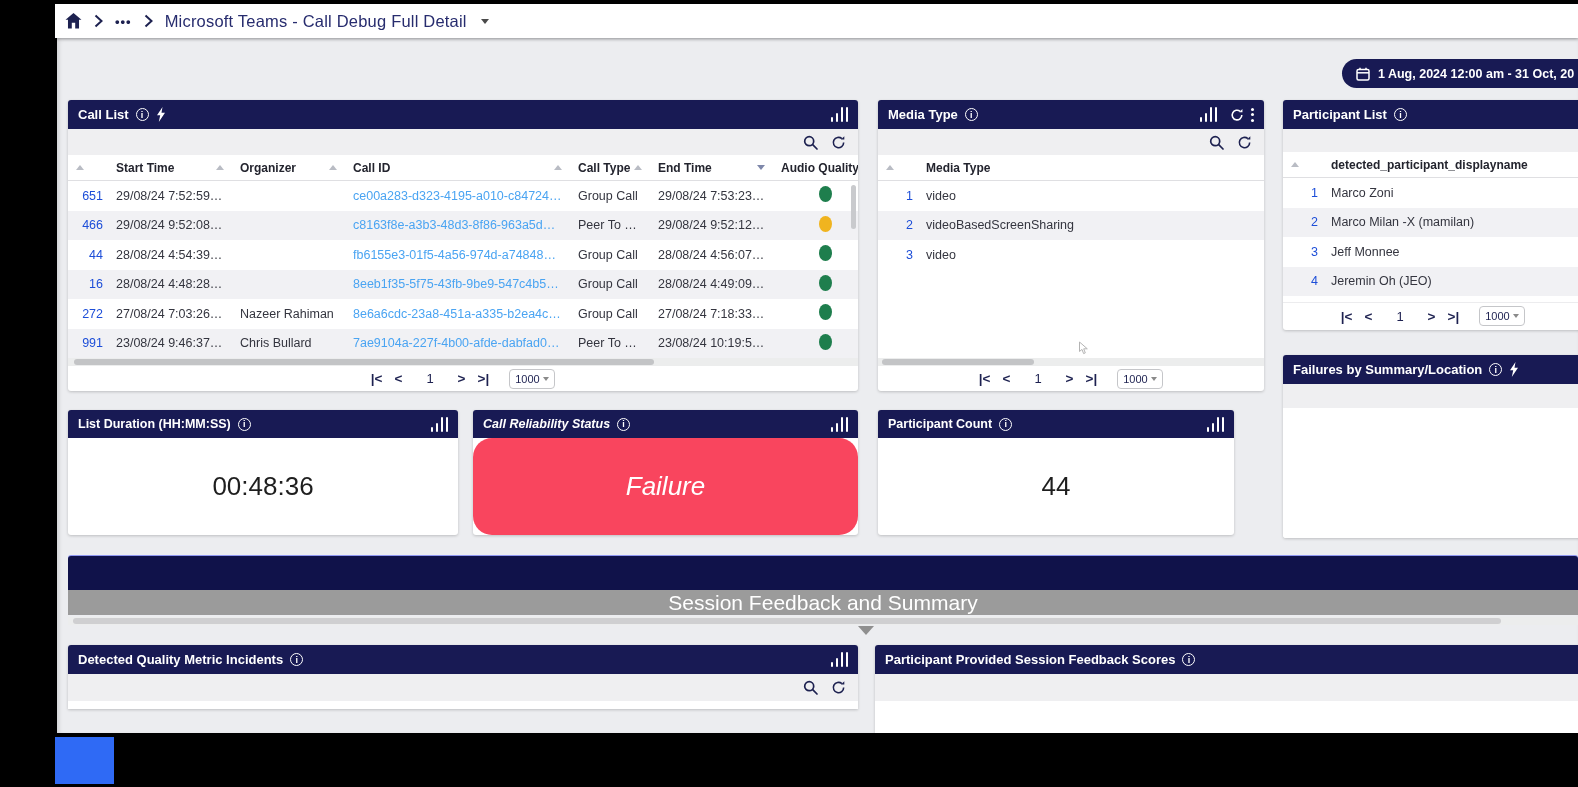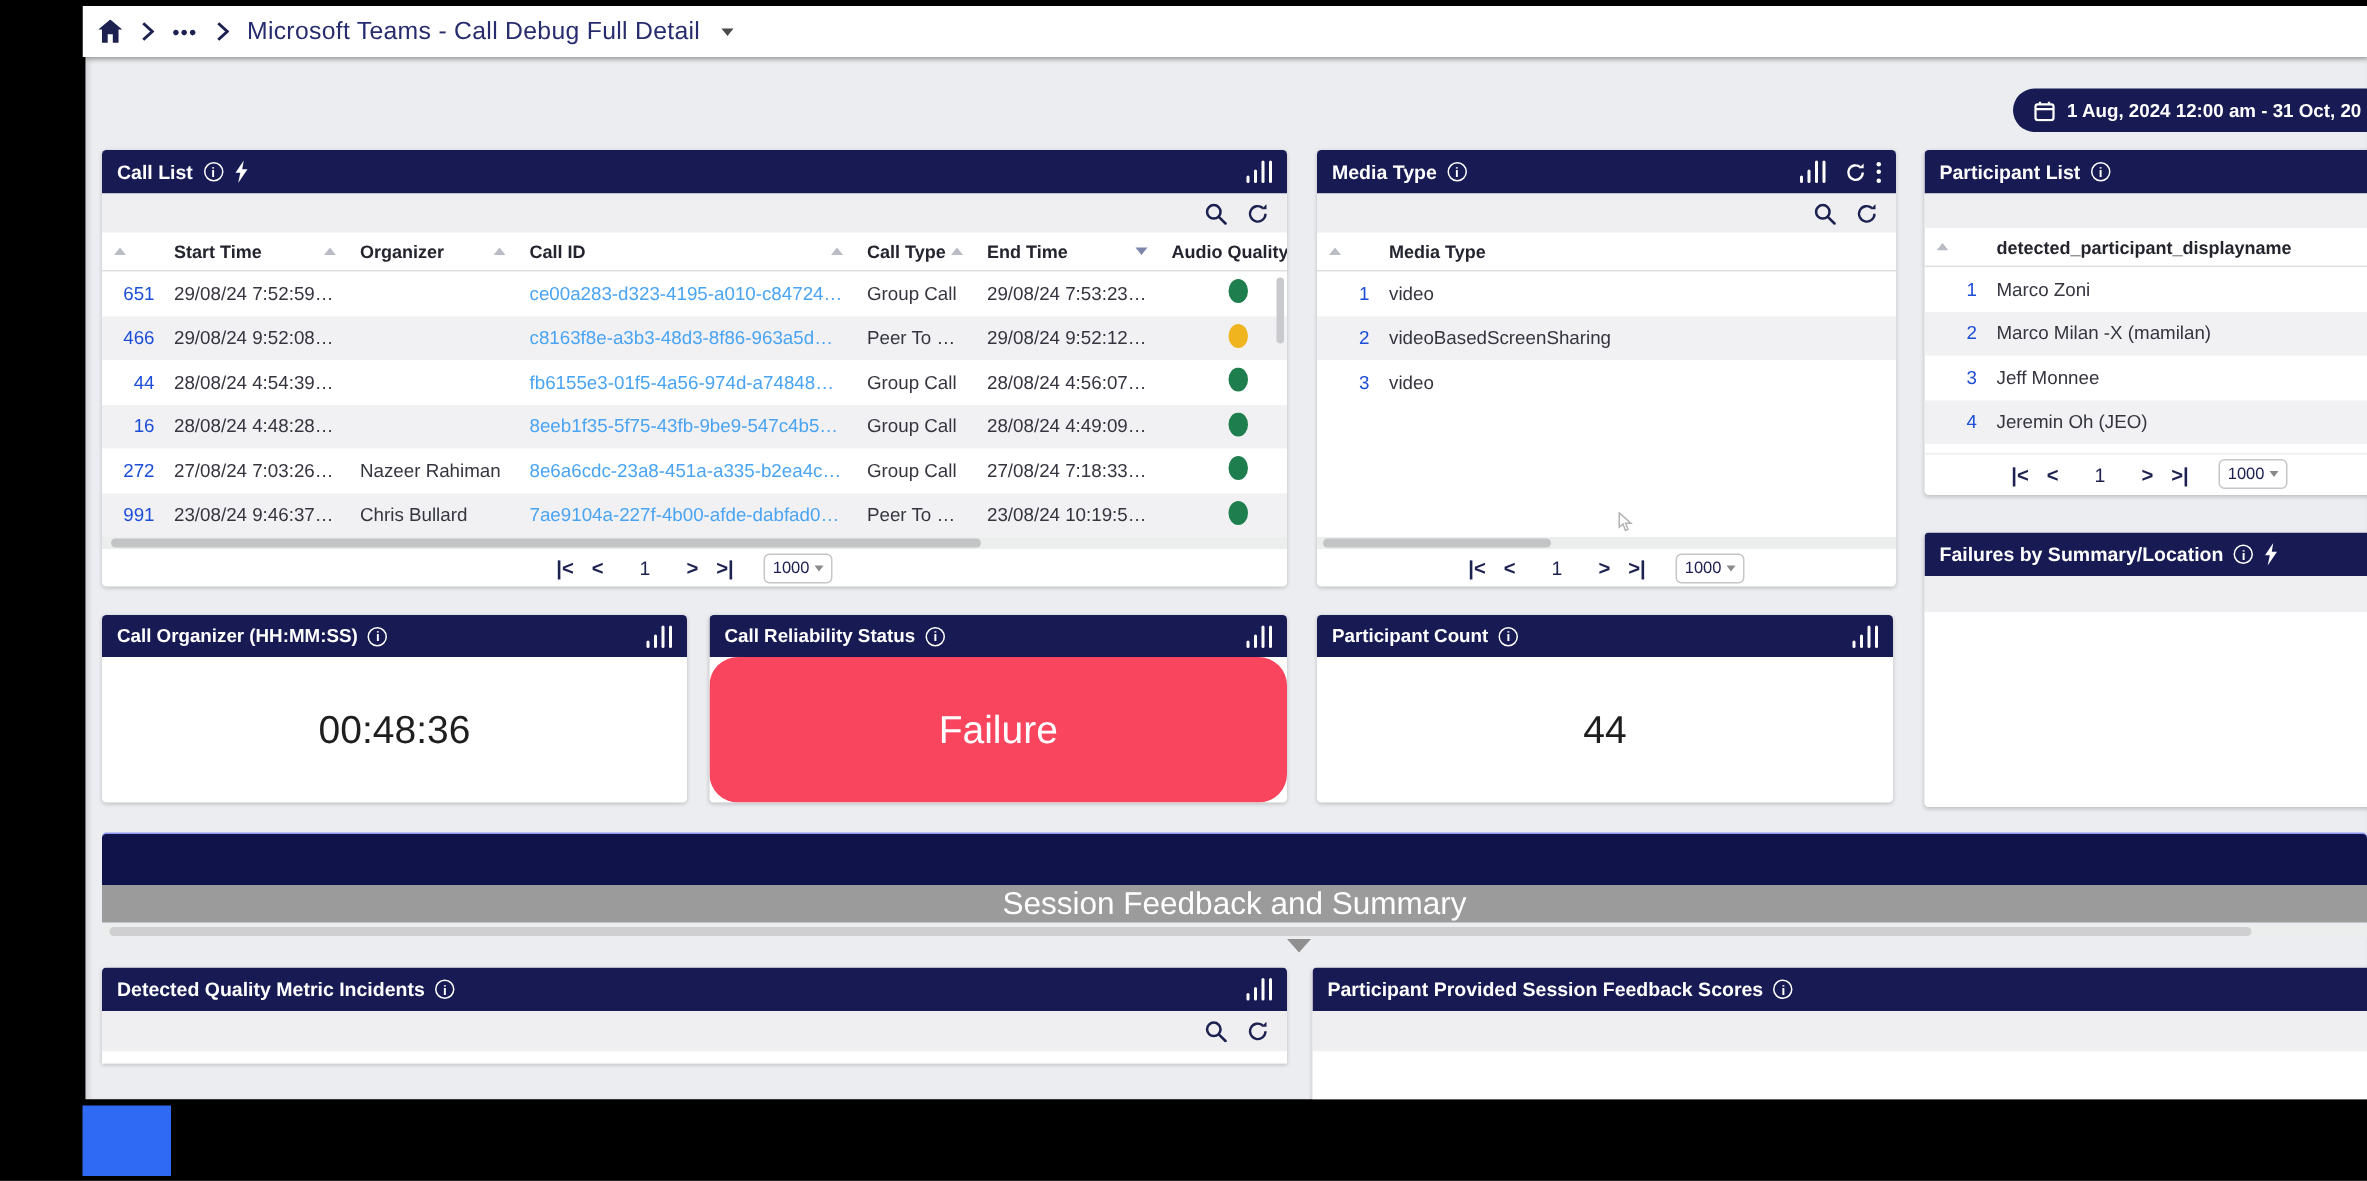--- a/index.html
+++ b/index.html
@@ -404,49 +404,49 @@
             <path d="M6.5 0 L1 8.2 H4.2 L2.8 15 L9 5.8 H5.5 Z" fill="#fff"></path>
           </svg>
       </span>
     </div>
     <div class="toolbar" style="height:24px;"></div>
     <div style="flex:1; background:#fff;"></div>
   </div>
 
   <div class="panel" style="left:68px; top:410px; width:390px; height:125px;">
     <div class="phead" style="height:28px;">
-      <span class="ph-title" style="font-size:12.5px;">Call Organizer (HH:MM:SS)</span>
+      <span class="ph-title" style="font-size:12.5px;">List Duration (HH:MM:SS)</span>
       <i class="ico-info"></i>
       <span class="ph-spacer"></span>
       <span class="ico-bars">
           <i class="b1"></i>
           <i class="b2"></i>
           <i class="b3"></i>
           <i class="b4"></i>
         </span>
     </div>
     <div class="kpi-body">00:48:36</div>
   </div>
 
-  <div class="panel" style="left:473px; top:410px; width:385px; height:125px;">
+  <div class="panel" style="left:473px; top:410px; width:385px; height:125px;font-style:italic;">
     <div class="phead" style="height:28px;">
       <span class="ph-title" style="font-size:12.5px;">Call Reliability Status</span>
       <i class="ico-info"></i>
       <span class="ph-spacer"></span>
       <span class="ico-bars">
           <i class="b1"></i>
           <i class="b2"></i>
           <i class="b3"></i>
           <i class="b4"></i>
         </span>
     </div>
     <div class="kpi-body kpi-red">Failure</div>
   </div>
 
-  <div class="panel" style="left:878px; top:410px; width:384px; height:125px;">
+  <div class="panel" style="left:878px; top:410px; width:356px; height:125px;">
     <div class="phead" style="height:28px;">
       <span class="ph-title" style="font-size:12.5px;">Participant Count</span>
       <i class="ico-info"></i>
       <span class="ph-spacer"></span>
       <span class="ico-bars">
           <i class="b1"></i>
           <i class="b2"></i>
           <i class="b3"></i>
           <i class="b4"></i>
         </span>

